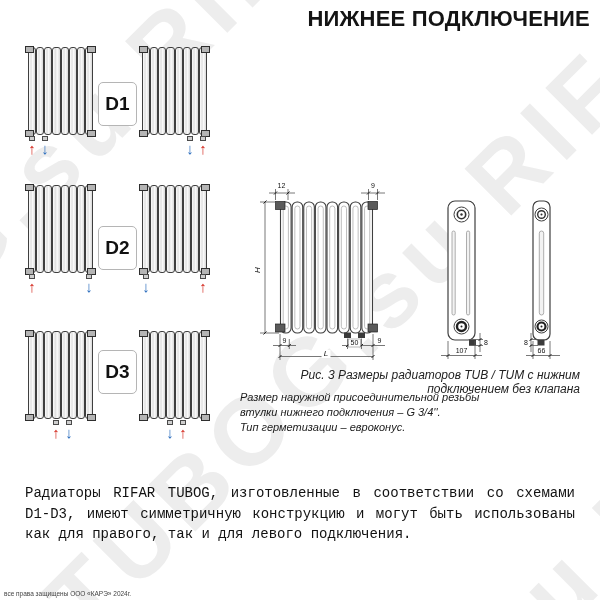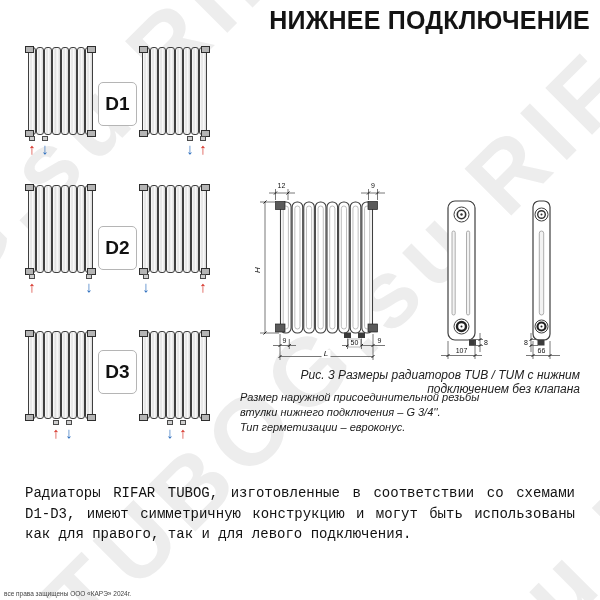--- a/index.html
+++ b/index.html
@@ -8,21 +8,21 @@
   
   .watermark{position:absolute;left:-420px;top:-360px;width:1500px;height:1420px;
              transform:rotate(-45deg);display:flex;flex-direction:column;
              justify-content:space-between;z-index:0;pointer-events:none;}
   .wm-line{font-size:96px;font-weight:bold;letter-spacing:9px;color:#ededed;
            white-space:nowrap;line-height:100px;}
   .wm-line:nth-child(even){margin-left:-150px;}
   .layer{position:absolute;inset:0;z-index:1;}
   
   .title-block{position:absolute;top:6px;right:10px;text-align:right;}
-  .title-main{font-size:25px;font-weight:800;color:#141414;letter-spacing:.2px;}
+  .title-main{font-size:22px;font-weight:800;color:#141414;letter-spacing:.2px;}
   .title-sub{font-size:17px;font-weight:800;color:#e2231a;margin-top:2px;}
   
   .radiator{position:absolute;width:65px;height:96px;}
   .rad-body{position:absolute;left:0;right:0;top:0;bottom:8px;display:flex;justify-content:space-between;}
   .tube{width:7px;border:1px solid #3f3f3f;border-radius:3px;
         background:linear-gradient(90deg,#fdfdfd,#e0e0e0 35%,#fafafa 60%,#d8d8d8);}
   .cap{position:absolute;width:9px;height:7px;background:#b5b5b5;border:1px solid #2e2e2e;box-sizing:border-box;}
   .cap.tl{left:-3px;top:-1px}.cap.tr{right:-3px;top:-1px}
   .cap.bl{left:-3px;bottom:6px}.cap.br{right:-3px;bottom:6px}
   .conn{position:absolute;top:89px;width:8px;text-align:center;}

